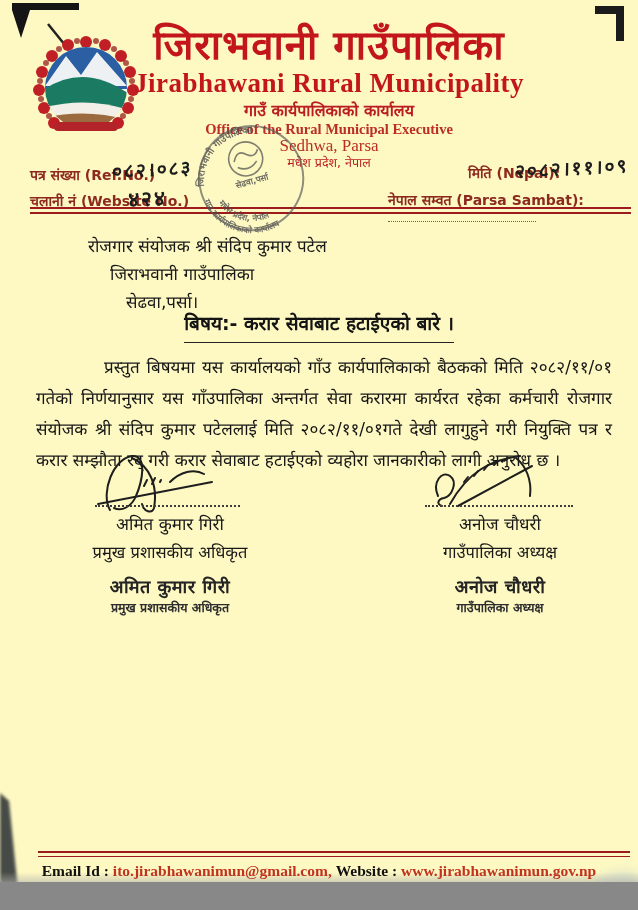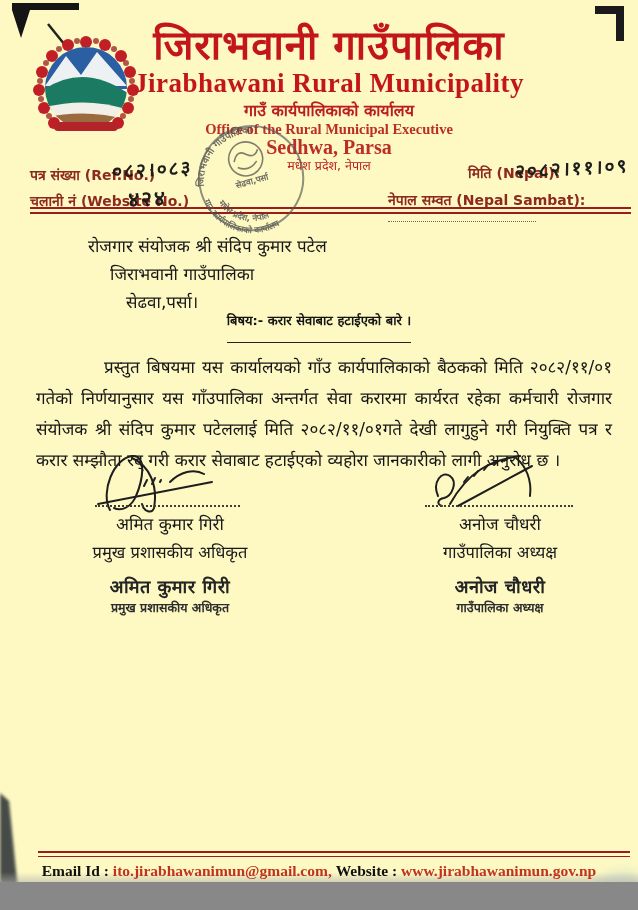--- a/index.html
+++ b/index.html
@@ -15,38 +15,38 @@
   .bottom-band{left:0;right:0;bottom:0;height:10px;
     background:linear-gradient(to bottom,rgba(180,180,176,0),rgba(176,176,170,.55));}
   
   .emblem{position:absolute;left:26px;top:20px;}
   .header-center{position:absolute;left:20px;top:24px;width:618px;text-align:center;line-height:1.08;}
   .title-np{font-size:40px;font-weight:700;color:#c3161c;letter-spacing:1px;}
   .title-en{font-family:"Liberation Serif",serif;font-size:27px;font-weight:700;color:#c3161c;letter-spacing:.5px;margin-top:2px;}
   .office-np{font-size:16px;font-weight:700;color:#ba1d22;margin-top:4px;}
   .office-en{font-family:"Liberation Serif",serif;font-size:14.5px;font-weight:700;color:#bb2d28;margin-top:2px;}
   .place-np{font-size:12.5px;font-weight:700;color:#ba1d22;margin-top:3px;}
-  .place-en{font-family:"Liberation Serif",serif;font-size:20px;font-weight:700;color:#bb2d28;}
+  .place-en{font-family:"Liberation Serif",serif;font-size:17px;font-weight:400;color:#bb2d28;}
   .prov-np{font-size:12.5px;font-weight:400;color:#ba1d22;}
   .prov-en{font-family:"Liberation Serif",serif;font-size:14px;font-weight:700;color:#bb2d28;}
   
   .meta-label{position:absolute;font-size:14px;font-weight:700;color:#8c2a20;}
   .hand{position:absolute;font-size:19px;font-weight:600;color:#1d1d1d;
     letter-spacing:2px;display:inline-block;transform:rotate(-3deg) skewX(-4deg);}
   .sambat-dots{display:inline-block;width:148px;height:9px;border-bottom:1.5px dotted #666;vertical-align:baseline;}
   .red-rule{position:absolute;left:30px;width:601px;height:3px;
     border-top:2.5px solid #9c1b1e;border-bottom:2px solid #9c1b1e;}
   
   .round-stamp{position:absolute;left:188px;top:118px;transform:rotate(-16deg);opacity:.88;}
   
   .addressee{position:absolute;left:88px;top:232px;font-size:17px;line-height:28px;color:#171717;}
   .addr-2{margin-left:22px;}
   .addr-3{margin-left:38px;}
   .subject-wrap{position:absolute;left:0;top:310px;width:100%;text-align:center;}
-  .subject{font-size:13px;font-weight:600;color:#141414;border-bottom:1.5px solid #222;padding-bottom:14px;}
+  .subject{font-size:19px;font-weight:600;color:#141414;border-bottom:1.5px solid #222;padding-bottom:8px;}
   .body-par{position:absolute;left:36px;top:352px;width:576px;font-size:17px;line-height:31px;
     text-align:justify;text-indent:68px;color:#151515;}
   
   .sig-svg{position:absolute;}
   .dotline{position:absolute;height:0;border-bottom:2px dotted #3c3c3c;}
   .sig-name{position:absolute;font-size:17px;color:#181818;text-align:center;}
   .sig-title{position:absolute;font-size:16.5px;color:#181818;text-align:center;}
   .stamp-name{position:absolute;font-size:18px;font-weight:700;color:#242424;text-align:center;letter-spacing:.5px;}
   .stamp-title{position:absolute;font-size:12.5px;font-weight:700;color:#2e2e2e;text-align:center;}
   
@@ -132,21 +132,21 @@
     <div class="prov-np">मधेश प्रदेश, नेपाल</div>
   </div>
 
   <div class="meta-label" style="left:30px;top:165px;">पत्र संख्या (Ref.No.)</div>
   <div class="hand" style="left:112px;top:156px;">०८२।०८३</div>
   <div class="meta-label" style="left:30px;top:191px;">चलानी नं (Website No.)</div>
   <div class="hand" style="left:128px;top:184px;font-size:21px;">४२४</div>
   <div class="meta-label" style="left:468px;top:163px;">मिति (Nepal):</div>
   <div class="hand" style="left:515px;top:155px;">२०८२।११।०९</div>
   <div class="meta-label" style="left:388px;top:190px;">
-    <span>नेपाल सम्वत (Nepal Sambat):</span><span class="sambat-dots"></span>
+    <span>नेपाल सम्वत (Parsa Sambat):</span><span class="sambat-dots"></span>
   </div>
   <div class="red-rule" style="top:207px;"></div>
 
   <svg class="round-stamp" width="128" height="126" viewBox="0 0 128 126" xmlns="http://www.w3.org/2000/svg" xmlns:xlink="http://www.w3.org/1999/xlink">
     <defs>
       <path id="arcTop" d="M 16,63 A 48,48 0 0 1 112,63"></path>
       <path id="arcBottomOuter" d="M 12,63 A 52,52 0 0 0 116,63"></path>
       <path id="arcBottomInner" d="M 24,63 A 40,40 0 0 0 104,63"></path>
     </defs>
     <circle cx="64" cy="60" r="52" fill="none" stroke="#575757" stroke-width="2" opacity=".75"></circle>

